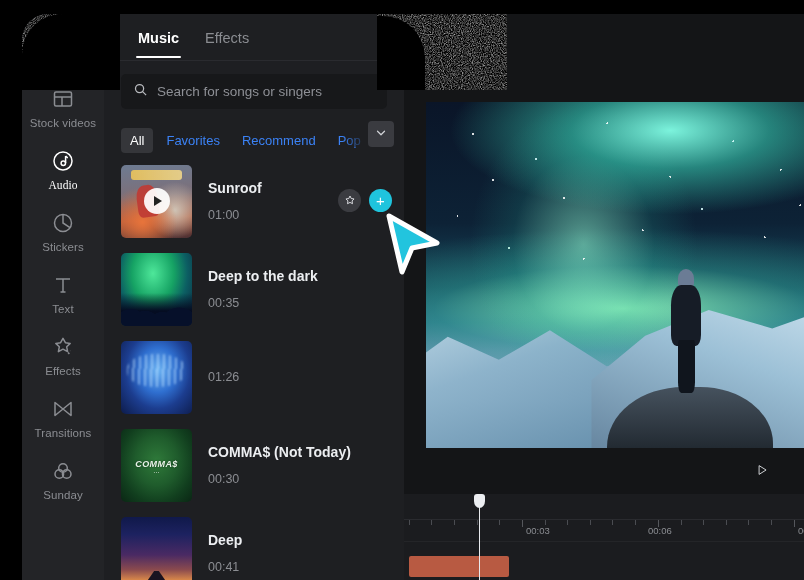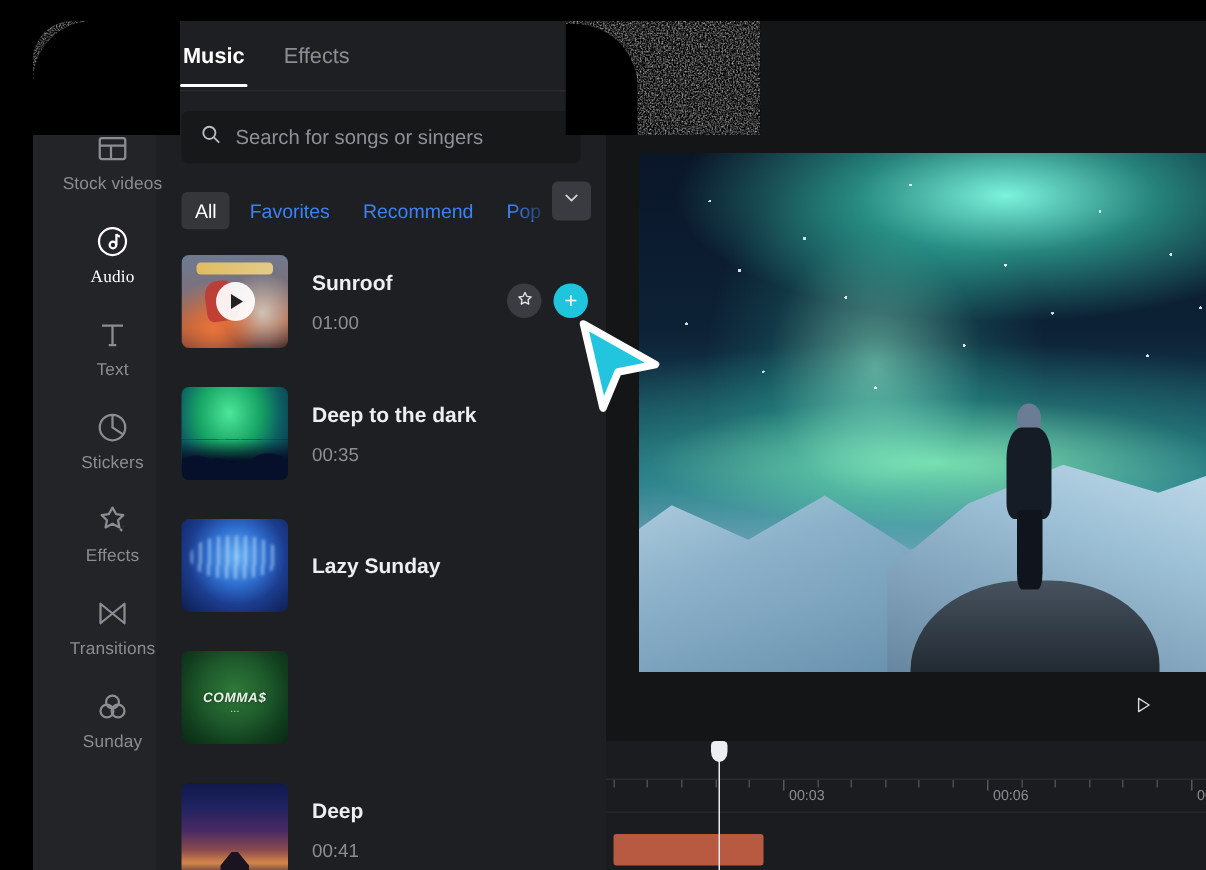--- a/index.html
+++ b/index.html
@@ -38,21 +38,20 @@
     width: 82px; height: 600px;
     background: #232427;
     z-index: 6;
   }
   .rail-item {
     width: 82px;
     padding: 11px 0 9px 0;
     display: flex; flex-direction: column;
     align-items: center; gap: 6px;
     cursor: pointer;
-    margin-left: 12px;
   }
   .rail-item .ic { width: 24px; height: 24px; display: block; color: #8b8d92; }
   .rail-item .lb { font-size: 11.5px; color: #8b8d92; letter-spacing: .1px; }
   .rail-item.active .ic { color: #ffffff; }
   .rail-item.active .lb { color: #ffffff; font-family: Liberation Serif, serif; }
 
   
   .libpanel {
     position: absolute;
     left: 82px; top: 0;
@@ -64,21 +63,21 @@
     height: 46px;
     display: flex; align-items: center;
     padding: 0 18px;
     gap: 26px;
     position: relative;
   }
   .tab {
     font-size: 14.5px; color: #8b8d92; cursor: pointer;
     position: relative; padding: 13px 0 12px 0; font-weight: 400;
   }
-  .tab.active { color: #ffffff; font-weight: 700; }
+  .tab.active { color: #ffffff; font-weight: 700; margin-left: 16px; }
   .tab.active::after {
     content: ""; position: absolute;
     left: -2px; right: -2px; bottom: 0;
     height: 2px; background: #ffffff; border-radius: 2px;
   }
   .collapse-btn {
     position: absolute; right: 16px; top: 13px;
     color: #9a9ca1; font-size: 18px; line-height: 1;
     cursor: pointer; letter-spacing: -2px;
   }
@@ -123,21 +122,21 @@
     position: absolute; right: 36px; top: 12px; width: 26px; height: 26px;
     background: linear-gradient(to right, rgba(30,31,34,0), rgba(30,31,34,1));
   }
 
   .songlist { padding: 4px 0 0 0; }
   .song {
     display: flex; align-items: center; gap: 16px;
     padding: 8px 17px; height: 88px; position: relative; cursor: pointer;
   }
   .thumb {
-    width: 71px; height: 62px; border-radius: 5px;
+    width: 71px; height: 73px; border-radius: 5px;
     flex: none; position: relative; overflow: hidden;
   }
   .thumb .playbtn {
     position: absolute; left: 50%; top: 50%;
     transform: translate(-50%,-50%);
     width: 26px; height: 26px; border-radius: 50%;
     background: rgba(255,255,255,.92);
     display: flex; align-items: center; justify-content: center;
   }
   .thumb .playbtn::after {
@@ -384,34 +383,34 @@
             <circle cx="12.3" cy="14.3" r="2.2"></circle>
             <path d="M14.6 7c.6 1 1.4 1.5 2.3 1.7"></path>
           </svg>
         </span>
         <span class="lb">Audio</span>
       </div>
 
       <div class="rail-item">
         <span class="ic">
           <svg viewBox="0 0 24 24" fill="none" stroke="currentColor" stroke-width="1.5">
-            <path d="M5 6h14M12 6v13M9.5 19h5"></path>
-          </svg>
-        </span>
-        <span class="lb">Text</span>
-      </div>
-
-      <div class="rail-item">
-        <span class="ic">
-          <svg viewBox="0 0 24 24" fill="none" stroke="currentColor" stroke-width="1.5">
             <circle cx="12" cy="12" r="8.5"></circle>
             <path d="M12 3.5v8.5l7 4.6"></path>
           </svg>
         </span>
         <span class="lb">Stickers</span>
+      </div>
+
+      <div class="rail-item">
+        <span class="ic">
+          <svg viewBox="0 0 24 24" fill="none" stroke="currentColor" stroke-width="1.5">
+            <path d="M5 6h14M12 6v13M9.5 19h5"></path>
+          </svg>
+        </span>
+        <span class="lb">Text</span>
       </div>
 
       <div class="rail-item">
         <span class="ic">
           <svg viewBox="0 0 24 24" fill="none" stroke="currentColor" stroke-width="1.5" stroke-linejoin="round">
             <path d="M12 3.4l2.4 4.3 4.8.7-3.5 3.4.9 4.8-4.6-2.4-4.6 2.4.9-4.8L4.8 8.4l4.8-.7z"></path>
             <path d="M17 17.5l1.4 1.4M19.3 15.9l.1.1"></path>
           </svg>
         </span>
         <span class="lb">Effects</span>
@@ -508,27 +507,31 @@
             <div class="song-title">Deep to the dark</div>
             <div class="song-dur">00:35</div>
           </div>
         </div>
 
         <div class="song">
           <div class="thumb art-lazy">
             <div class="smear"></div>
           </div>
           <div class="song-meta">
-            <div class="song-title">Lazy Sunday</div>
+            <div class="song-dur">01:26</div>
           </div>
         </div>
 
         <div class="song">
           <div class="thumb art-commas">
             <div class="wm">COMMA$<small>• • •</small></div>
+          </div>
+          <div class="song-meta">
+            <div class="song-title">COMMA$ (Not Today)</div>
+            <div class="song-dur">00:30</div>
           </div>
         </div>
 
         <div class="song">
           <div class="thumb art-ninja">
             <div class="pier"></div>
           </div>
           <div class="song-meta">
             <div class="song-title">Deep</div>
             <div class="song-dur">00:41</div>
@@ -572,21 +575,21 @@
         <div class="tick" style="left:73px"></div>
         <div class="tick" style="left:95px"></div>
         <div class="tick major" style="left:118px"></div>
         <div class="tlabel" style="left:118px">00:03</div>
         <div class="tick" style="left:141px"></div>
         <div class="tick" style="left:163px"></div>
         <div class="tick" style="left:186px"></div>
         <div class="tick" style="left:208px"></div>
         <div class="tick" style="left:231px"></div>
         <div class="tick major" style="left:254px"></div>
-        <div class="tlabel" style="left:254px">00:06</div>
+        <div class="tlabel" style="left:240px">00:06</div>
         <div class="tick" style="left:277px"></div>
         <div class="tick" style="left:299px"></div>
         <div class="tick" style="left:322px"></div>
         <div class="tick" style="left:344px"></div>
         <div class="tick" style="left:367px"></div>
         <div class="tick major" style="left:390px"></div>
         <div class="tlabel" style="left:390px">00:09</div>
 
       </div>
 

